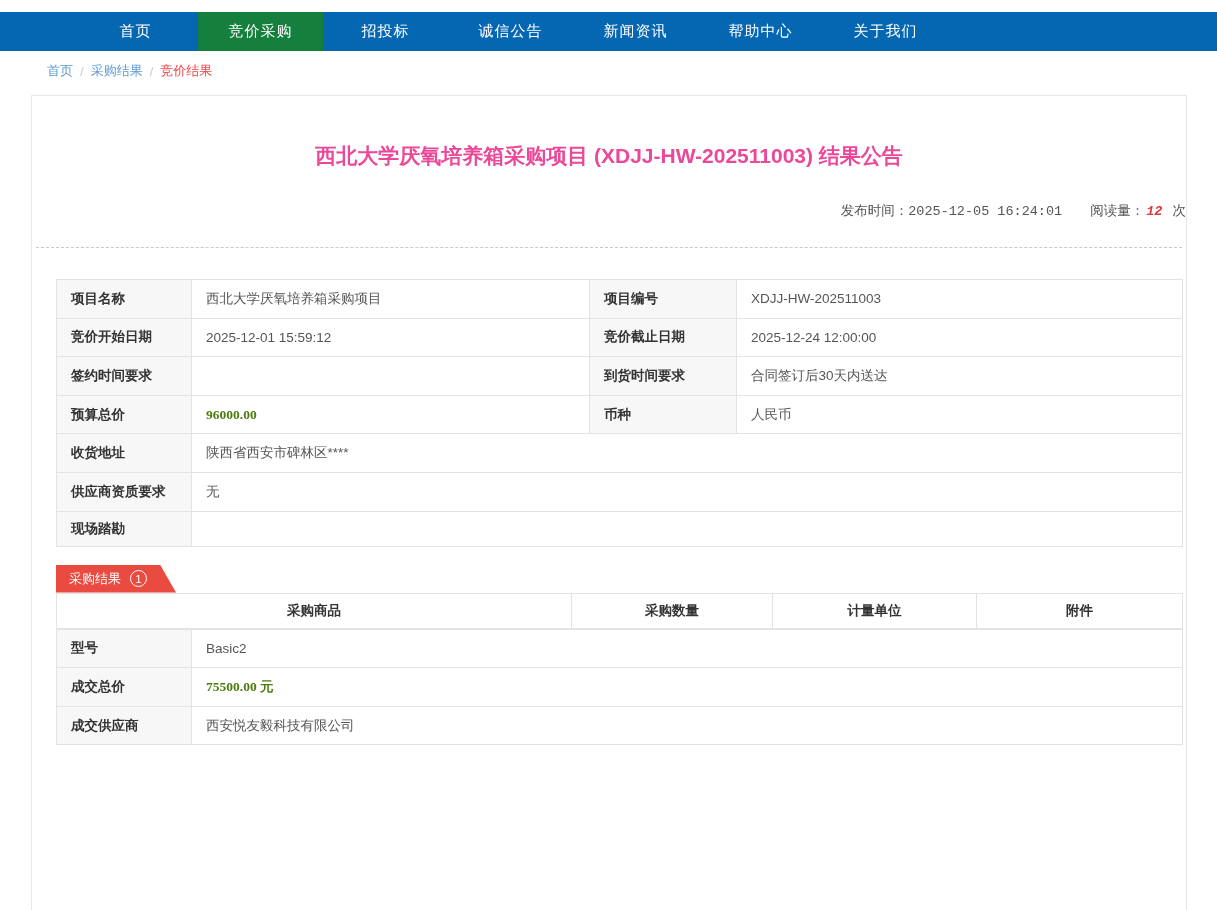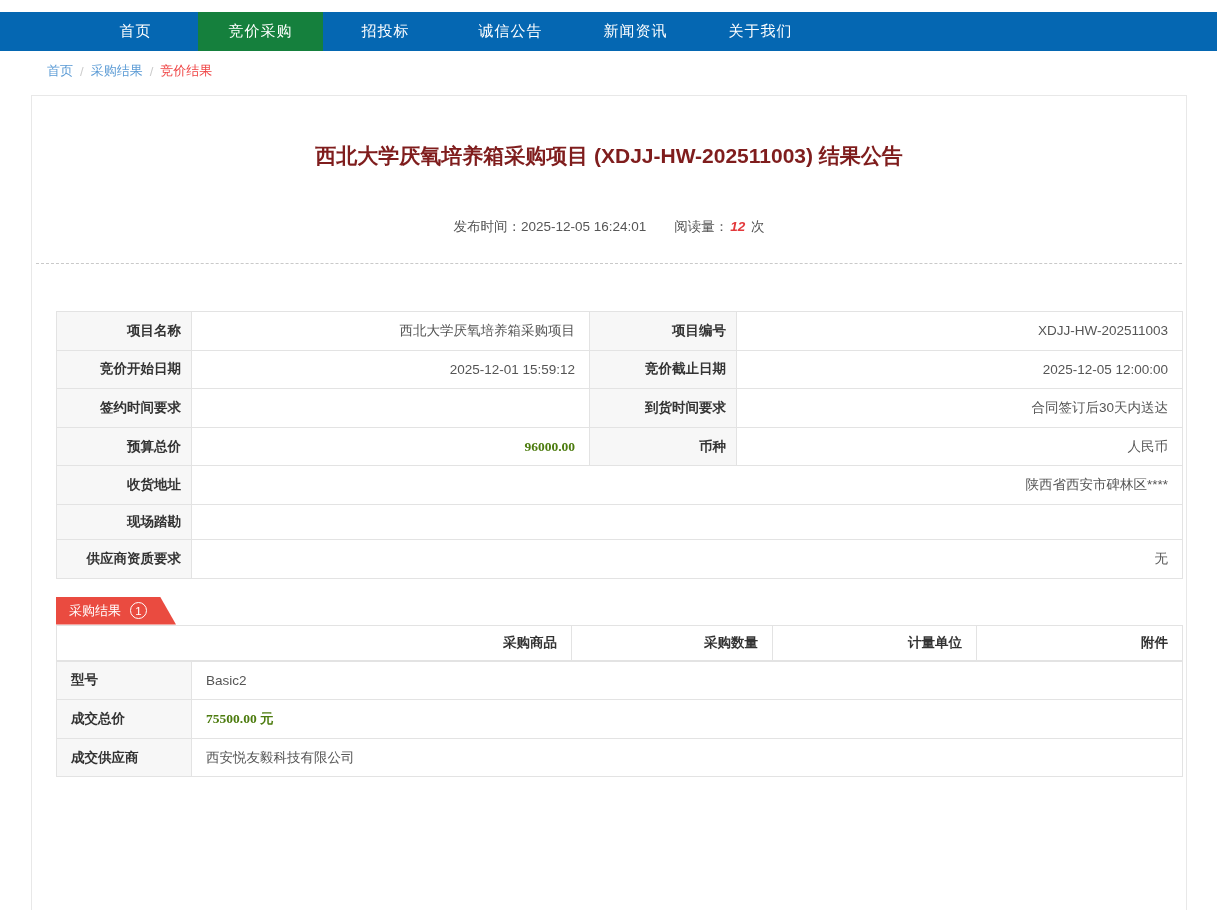--- a/index.html
+++ b/index.html
@@ -49,27 +49,28 @@
     border: 1px solid #e8e8e8;
     background: #fff;
     min-height: 845px;
     padding-bottom: 20px;
   }
   .article-title {
     margin-top: 46px;
     text-align: center;
     font-size: 21px;
     font-weight: bold;
-    color: #7f1d1d;
+    color: #ec4899;
   }
   .article-meta {
-    margin-top: 48px;
-    text-align: center;
+    margin-top: 32px;
+    text-align: right;
     font-size: 13.5px;
     color: #555;
+    font-family: Liberation Mono, monospace;
   }
   .article-meta .gap { display: inline-block; width: 28px; }
   .article-meta .views-num { color: #e3393c; font-style: italic; font-weight: bold; margin: 0 2px; }
   .dashed-divider {
     margin: 27px 4px 0 4px;
     border-top: 1px dashed #c9c9c9;
     height: 0;
   }
 
   
@@ -78,21 +79,21 @@
   .label-cell {
     background: #f7f7f7;
     font-weight: bold;
     color: #333;
     padding: 8px 10px 8px 14px;
     white-space: nowrap;
   }
   .value-cell { color: #555; padding: 8px 14px; line-height: 1.6; }
   .red-value { color: #4d7c0f; font-weight: bold; font-family: Liberation Serif, serif; }
 
-  .info-table { margin-top: 47px; text-align: right; }
+  .info-table { margin-top: 31px; }
   .info-table tr { height: 35px; }
   .info-table tr.tall { height: 55px; }
   .info-table col.c-l1 { width: 135px; }
   .info-table col.c-v1 { width: 398px; }
   .info-table col.c-l2 { width: 147px; }
 
   
   .result-badge {
     margin: 18px 0 0 24px;
     width: 120px;
@@ -111,21 +112,21 @@
     border: 1px solid #fff;
     border-radius: 50%;
     display: inline-flex;
     align-items: center;
     justify-content: center;
     font-size: 11.5px;
   }
 
   
   .result-table th {
-    text-align: right;
+    text-align: center;
     font-weight: bold;
     color: #333;
     padding: 8px 14px;
     height: 32px;
     background: #fff;
   }
   .result-table td { height: 55px; }
   .result-table col.rc1 { width: 515px; }
   .result-table col.rc2 { width: 201px; }
   .result-table col.rc3 { width: 204px; }
@@ -137,20 +138,21 @@
 </style>
 </head>
 <body>
 
 <nav class="topnav">
   <div class="nav-item">首页</div>
   <div class="nav-item active">竞价采购</div>
   <div class="nav-item">招投标</div>
   <div class="nav-item">诚信公告</div>
   <div class="nav-item">新闻资讯</div>
+  <div class="nav-item">帮助中心</div>
   <div class="nav-item">关于我们</div>
 </nav>
 
 <div class="breadcrumb">
   <a>首页</a>
   <span class="sep">/</span>
   <a>采购结果</a>
   <span class="sep">/</span>
   <span class="current">竞价结果</span>
 </div>
@@ -176,45 +178,45 @@
         <tr>
       <td class="label-cell">项目名称</td>
       <td class="value-cell">西北大学厌氧培养箱采购项目</td>
       <td class="label-cell">项目编号</td>
       <td class="value-cell">XDJJ-HW-202511003</td>
     </tr>
     <tr>
       <td class="label-cell">竞价开始日期</td>
       <td class="value-cell">2025-12-01 15:59:12</td>
       <td class="label-cell">竞价截止日期</td>
-      <td class="value-cell">2025-12-05 12:00:00</td>
+      <td class="value-cell">2025-12-24 12:00:00</td>
     </tr>
     <tr>
       <td class="label-cell">签约时间要求</td>
       <td class="value-cell"></td>
       <td class="label-cell">到货时间要求</td>
       <td class="value-cell">合同签订后30天内送达</td>
     </tr>
     <tr>
       <td class="label-cell">预算总价</td>
       <td class="value-cell red-value">96000.00</td>
       <td class="label-cell">币种</td>
       <td class="value-cell">人民币</td>
     </tr>
     <tr>
       <td class="label-cell">收货地址</td>
       <td class="value-cell" colspan="3">陕西省西安市碑林区****</td>
     </tr>
     <tr>
+      <td class="label-cell">供应商资质要求</td>
+      <td class="value-cell" colspan="3">无</td>
+    </tr>
+    <tr>
       <td class="label-cell">现场踏勘</td>
       <td class="value-cell" colspan="3"></td>
-    </tr>
-    <tr>
-      <td class="label-cell">供应商资质要求</td>
-      <td class="value-cell" colspan="3">无</td>
     </tr>
   </tbody>
     </table>
 
   <div class="result-badge">
     <span>采购结果</span>
     <span class="idx">1</span>
   </div>
 
   <table class="result-table">

